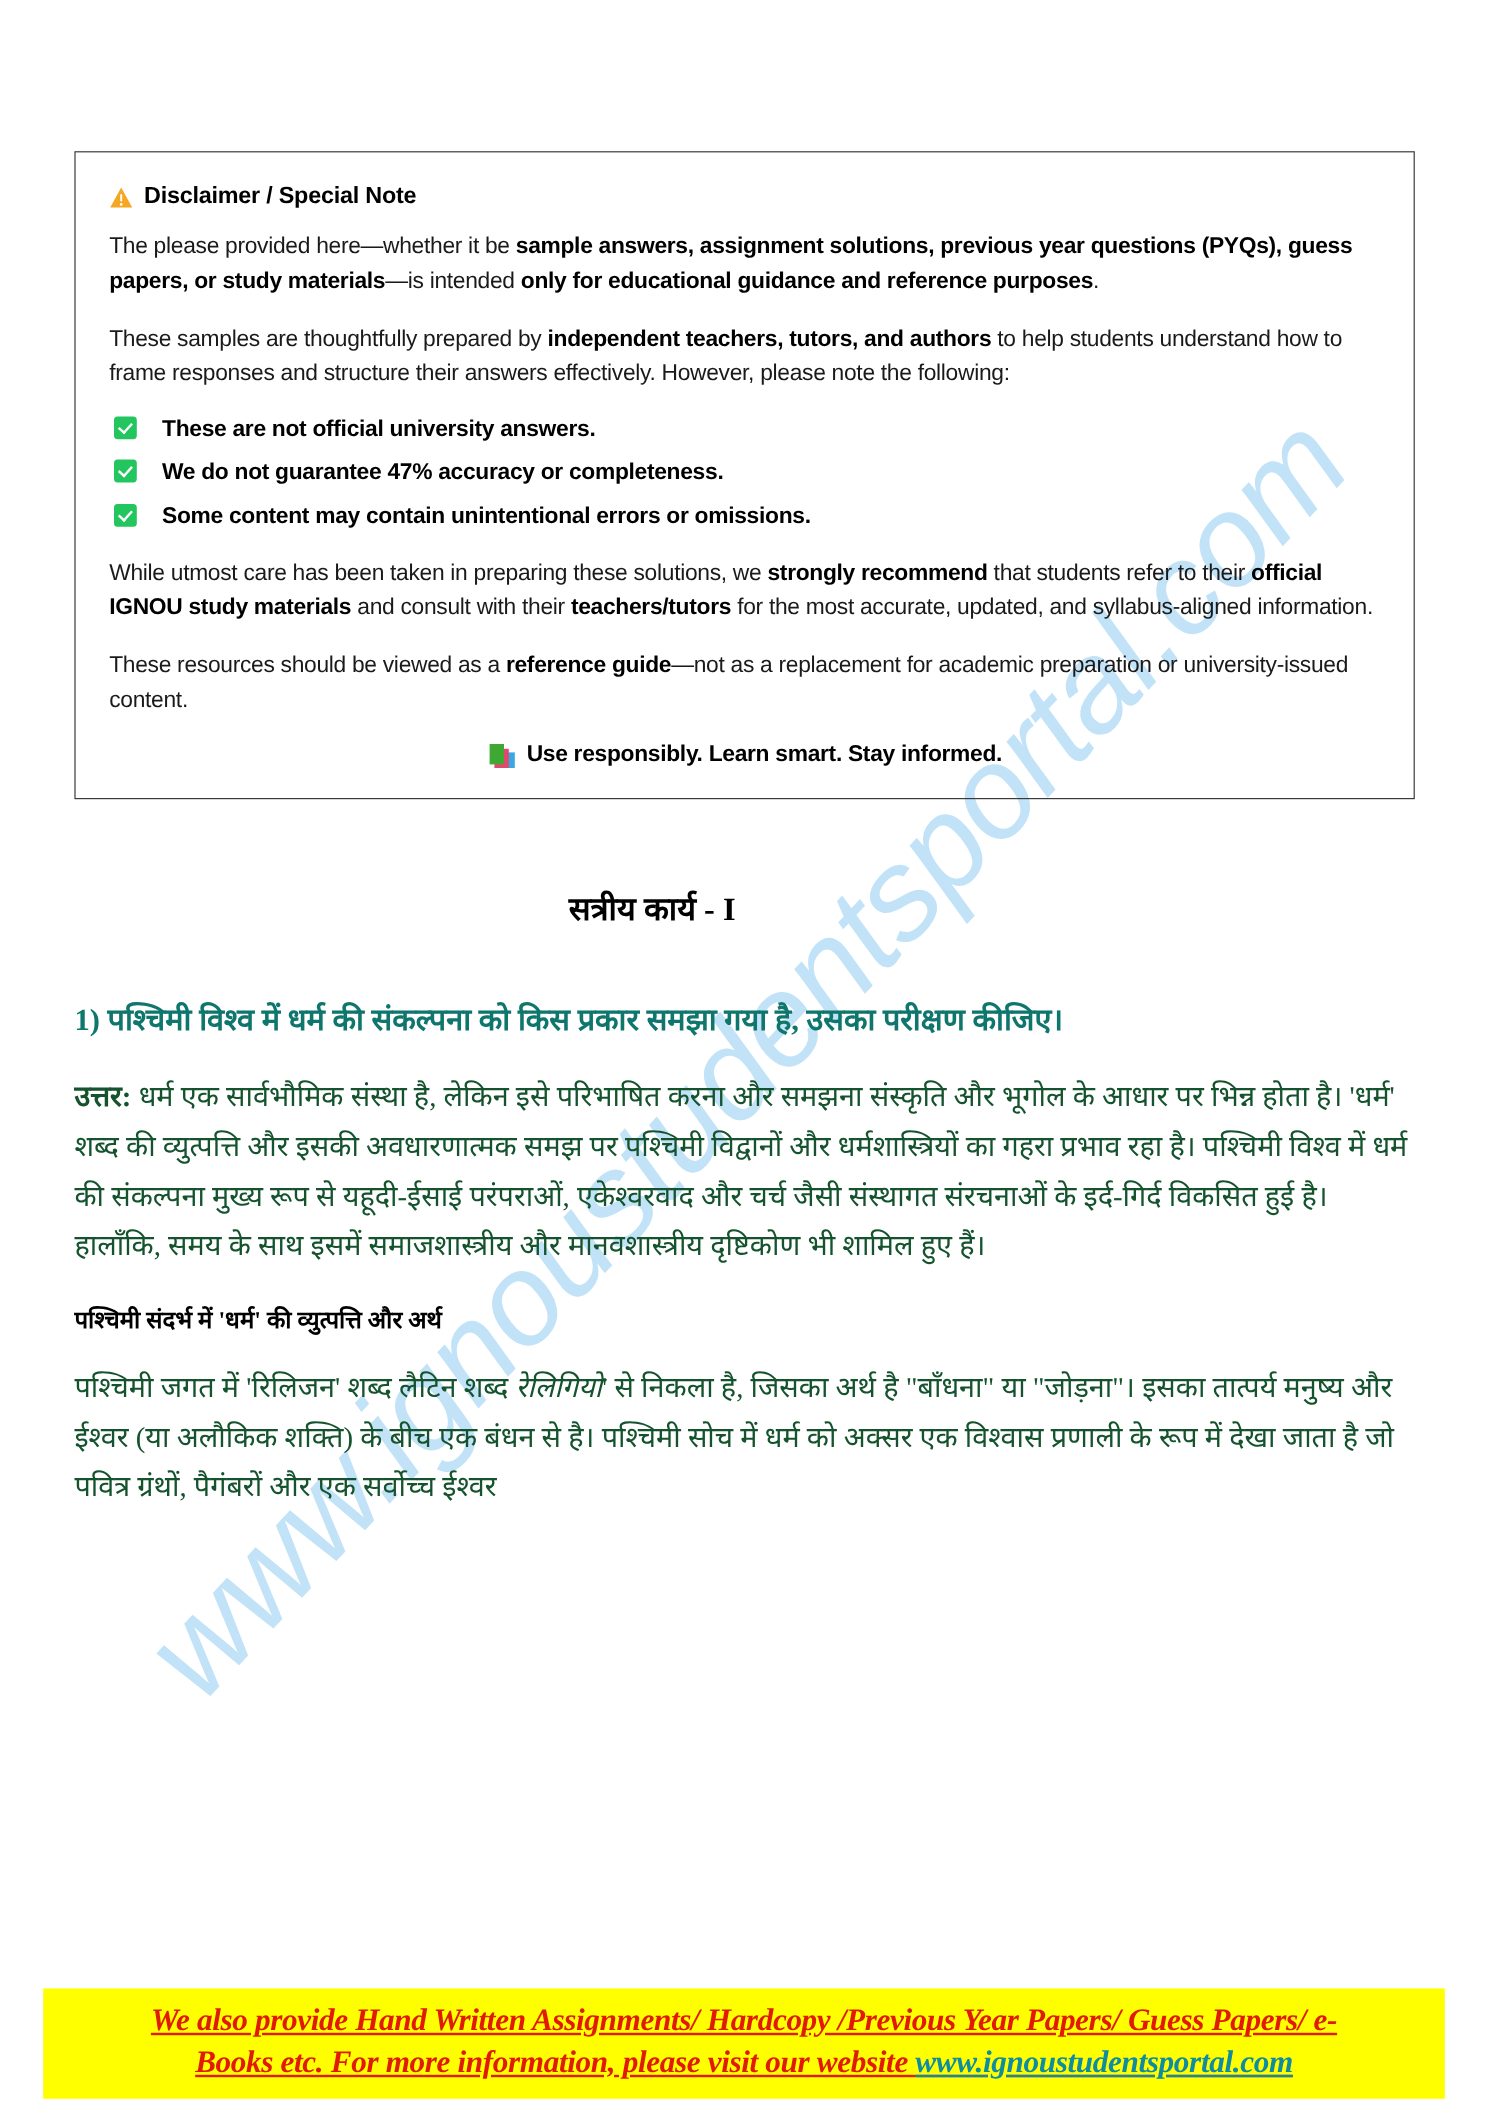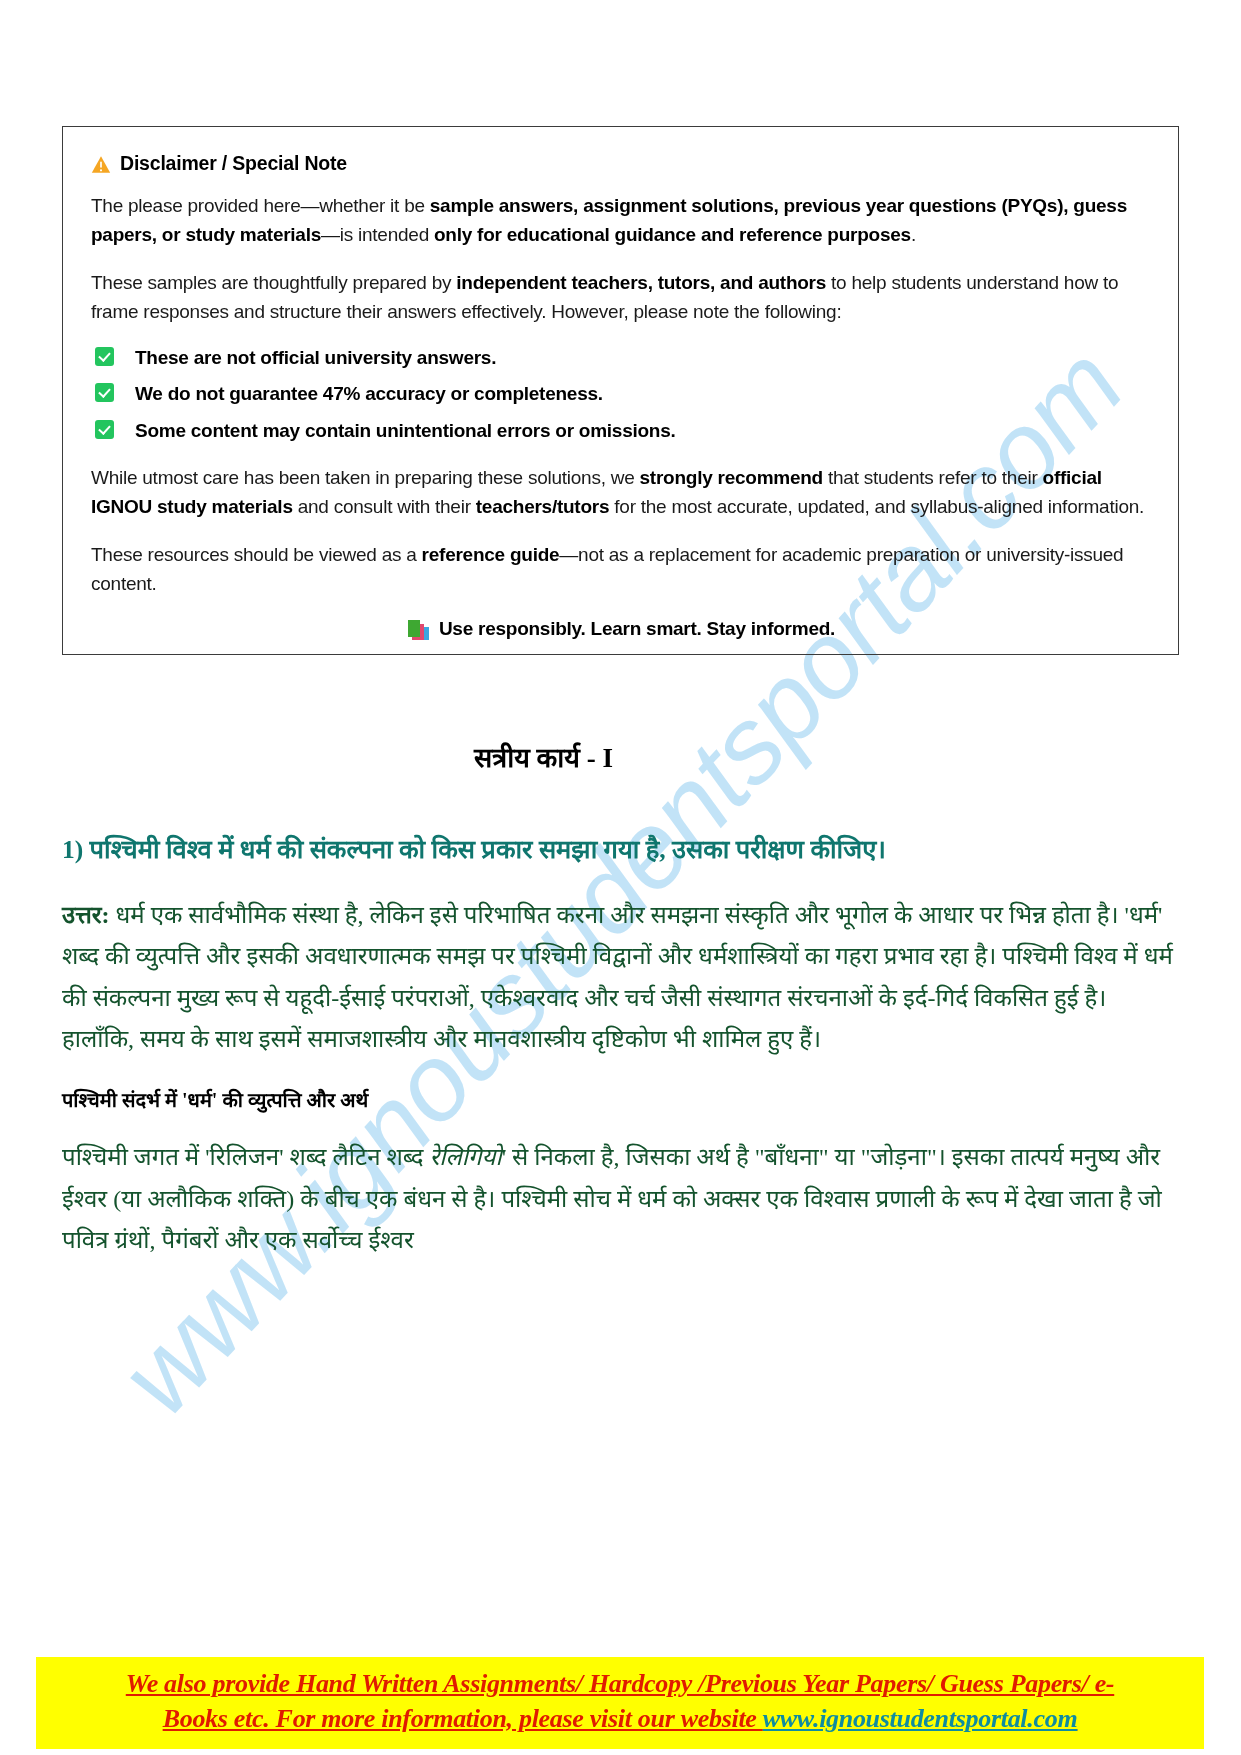--- a/index.html
+++ b/index.html
@@ -51,21 +51,21 @@
     z-index: 10;
   }
   .disclaimer-box {
     position: absolute;
     left: 62px;
     top: 126px;
     width: 1117px;
     box-sizing: border-box;
     border: 1.6px solid #3b3b3b;
     background: transparent;
-    padding: 22px 26px 12px 26px;
+    padding: 22px 26px 23px 26px;
   }
   .disc-title {
     font-size: 19.5px;
     font-weight: bold;
     color: #000;
     display: flex;
     align-items: center;
     gap: 9px;
     margin: 3px 0 17px 2px;
     letter-spacing: -0.2px;

